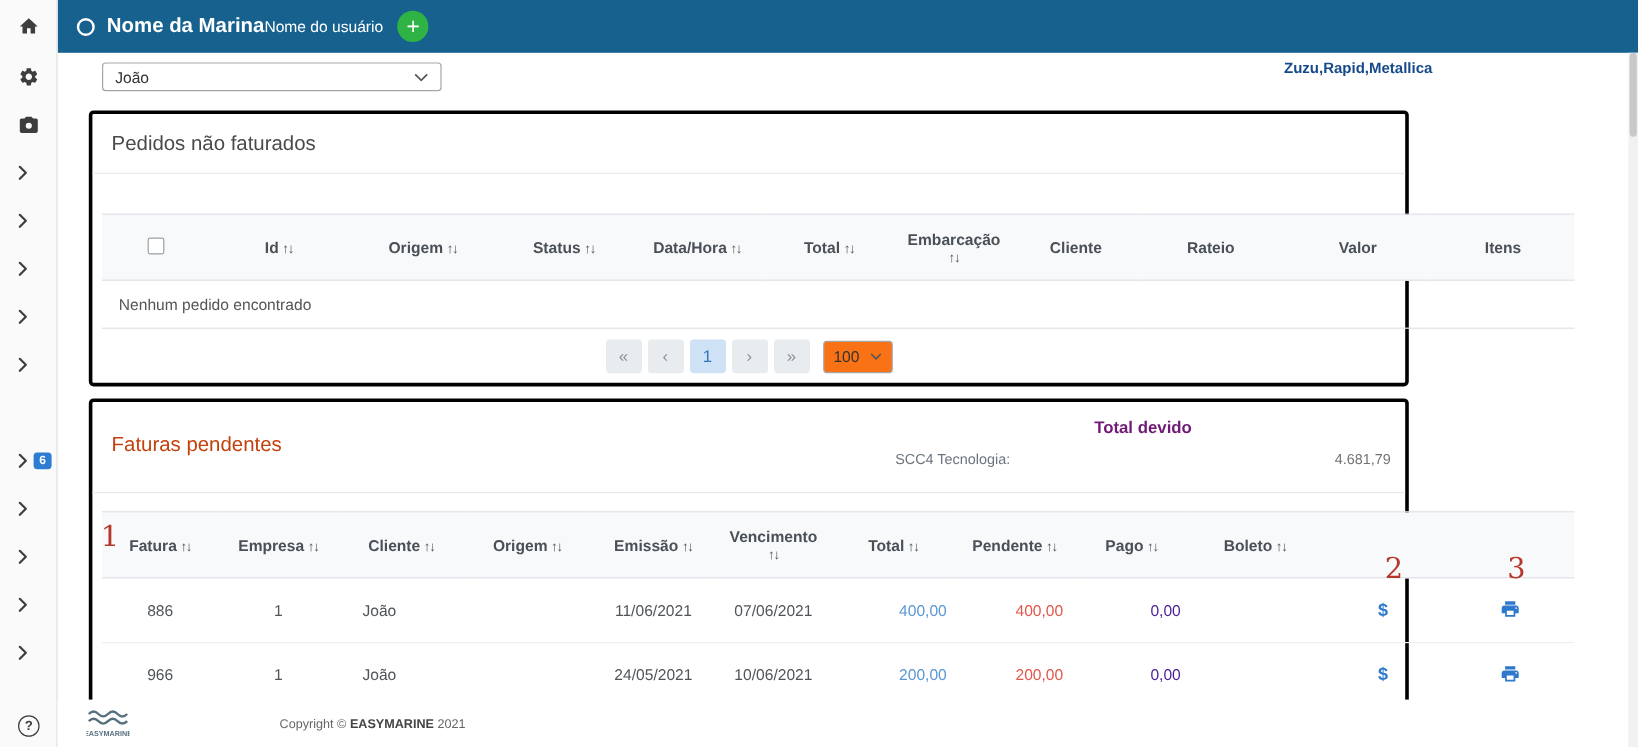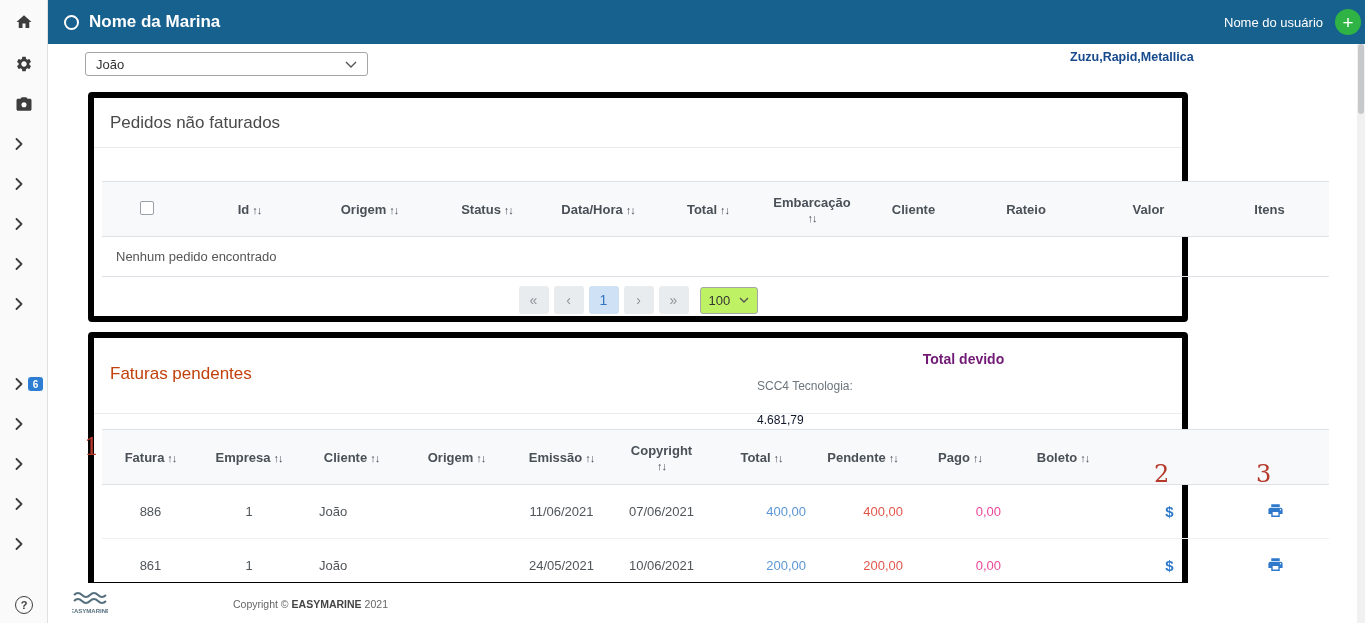--- a/index.html
+++ b/index.html
@@ -2,21 +2,21 @@
 <html><head>
 <meta charset="utf-8">
 <style>
   * { margin:0; padding:0; box-sizing:border-box; }
   html,body { background:#fff; }
   body { font-family:"Liberation Sans", sans-serif; }
   .page { position:relative; width:1365px; height:623px; overflow:hidden; background:#fff; }
 
   
   .topbar { position:absolute; left:48px; top:0; right:0; height:44px; background:#17618f;
-            display:flex; align-items:center; justify-content:space-between; padding:0 4px 0 16px; z-index:4; }
+            display:flex; align-items:center; padding:0 20px 0 16px; z-index:4; }
   .brand { display:flex; align-items:center; gap:10px; }
   .brand-circle { width:15px; height:15px; border:2px solid #fff; border-radius:50%; }
   .brand-title { color:#fff; font-size:17px; font-weight:bold; }
   .user-area { display:flex; align-items:center; gap:12px; }
   .user-name { color:#fff; font-size:13px; font-weight:normal; }
   .add-btn { width:26px; height:26px; border-radius:50%; background:#2eb344; color:#fff; font-size:19px;
              display:flex; align-items:center; justify-content:center; line-height:1; cursor:pointer; border:none; }
 
   
   .sidebar { position:absolute; left:0; top:0; width:48px; height:100%; background:#fafafa;
@@ -31,62 +31,62 @@
   .help-circle { width:18px; height:18px; border:1.5px solid #3d3d3d; border-radius:50%; font-size:11px; font-weight:bold;
                  display:flex; align-items:center; justify-content:center; color:#3d3d3d; cursor:pointer; }
 
   
   .filter-select { position:absolute; left:85px; top:52px; width:283px; height:24px; border:1px solid #a6a6a6;
                    border-radius:3px; background:#fff; display:flex; align-items:center; justify-content:space-between;
                    padding:0 10px; font-size:13px; color:#333; cursor:pointer; }
   .boats { position:absolute; left:1070px; top:50px; font-size:12.5px; font-weight:bold; color:#164a8c; }
 
   
-  .card { position:absolute; left:88px; width:1100px; background:#fff; border:6px solid #000000; border-radius:4px; }
+  .card { position:absolute; left:74px; width:1100px; background:#fff; border:3px solid #000000; border-radius:4px; }
   .card-pedidos { top:92px; height:230px; }
   .card-faturas { top:332px; height:256px; }
   .card-title-bar { height:50px; border-bottom:1px solid #e9ecef; display:flex; align-items:center; padding:0 16px; }
   .card-title { font-size:17px; color:#4a4a4a; }
   .card-body { padding:0 8px; }
   .card-pedidos .card-body { padding-top:33px; }
   .card-faturas .card-body { padding-top:15px; }
 
   
   .fat-header { height:76px; border-bottom:1px solid #e9ecef; position:relative; }
   .fat-title { position:absolute; left:16px; top:26px; font-size:17px; color:#c2410c; }
   .totals { position:absolute; right:12px; top:13px; width:413px; }
   .total-devido { text-align:center; color:#701a75; font-weight:bold; font-size:14px; }
-  .total-row { display:flex; justify-content:space-between; margin-top:12px; font-size:12px;flex-direction:column; }
+  .total-row { display:flex; justify-content:space-between; margin-top:12px; font-size:12px; }
   .company { color:#6c757d; }
-  .total-value { color:#0f172a;margin-top:20px; }
+  .total-value { color:#737373; }
 
   
   table { border-collapse:collapse; width:100%; table-layout:fixed; }
   thead th { background:#f8f9fa; border-top:1px solid #dee2e6; border-bottom:1px solid #dee2e6; height:55px;
              font-size:13px; color:#495057; font-weight:bold; text-align:center; vertical-align:middle; padding:0 4px; cursor:pointer; }
   .sort { font-size:11px; letter-spacing:-1px; margin-left:3px; color:#495057; font-weight:normal; }
   .th-stack .sort { display:block; margin:2px 0 0 0; }
   tbody td { height:54px; font-size:13px; color:#50555a; text-align:center; vertical-align:middle;
              border-bottom:1px solid #edf0f2; padding:0 4px; }
   td.al { text-align:left; padding-left:20px; }
   td.ar { text-align:right; padding-right:8px; }
   .c-total { color:#5b96d5; }
   .c-pend  { color:#e2574c; }
-  .c-pago  { color:#ec4899; }
+  .c-pago  { color:#4c1d95; }
   .empty-row td { height:40px; text-align:left; padding-left:14px; color:#555; border-bottom:1px solid #dee2e6; }
   .checkbox { display:inline-block; width:14px; height:14px; border:1px solid #9aa0a6; border-radius:2px; background:#fff; cursor:pointer; }
   .dollar { font-size:15px; font-weight:bold; color:#2e79cc; cursor:pointer; }
   .icon-btn { display:inline-flex; align-items:center; justify-content:center; cursor:pointer; }
 
   
   .pagination { display:flex; align-items:center; justify-content:center; gap:5px; margin-top:9px; }
   .pgbtn { min-width:30px; height:28px; background:#e9ecef; color:#8a9299; border-radius:3px;
            display:flex; align-items:center; justify-content:center; font-size:14px; cursor:pointer; border:none; }
   .pgbtn.active { background:#cfe2f5; color:#3174c0; }
-  .size-select { width:58px; height:27px; border:1px solid #a6a6a6; border-radius:3px; background:#bef264;
+  .size-select { width:58px; height:27px; border:1px solid #a6a6a6; border-radius:3px; background:#f97316;
                  display:flex; align-items:center; justify-content:space-between; padding:0 8px; font-size:13px;
                  color:#333; margin-left:6px; cursor:pointer; }
 
   
   .annotation { position:absolute; font-family:"DejaVu Serif", serif; font-size:24px; color:#b5382a; z-index:10; }
   .a1 { left:84px;  top:433px; }
   .a2 { left:1154px; top:460px; }
   .a3 { left:1256px; top:460px; }
 
   
@@ -286,21 +286,21 @@
             <col style="width:105px">
             <col style="width:107px">
         </colgroup>
         <thead>
           <tr>
             <th><span>Fatura</span><span class="sort">↑↓</span></th>
             <th><span>Empresa</span><span class="sort">↑↓</span></th>
             <th><span>Cliente</span><span class="sort">↑↓</span></th>
             <th><span>Origem</span><span class="sort">↑↓</span></th>
             <th><span>Emissão</span><span class="sort">↑↓</span></th>
-            <th class="th-stack"><span>Copyright</span><span class="sort">↑↓</span></th>
+            <th class="th-stack"><span>Vencimento</span><span class="sort">↑↓</span></th>
             <th><span>Total</span><span class="sort">↑↓</span></th>
             <th><span>Pendente</span><span class="sort">↑↓</span></th>
             <th><span>Pago</span><span class="sort">↑↓</span></th>
             <th><span>Boleto</span><span class="sort">↑↓</span></th>
             <th></th>
             <th></th>
           </tr>
         </thead>
         <tbody>
           <tr>
@@ -315,21 +315,21 @@
             <td class="ar c-pago">0,00</td>
             <td></td>
             <td><span class="dollar">$</span></td>
             <td><span class="icon-btn">
                   <svg width="17" height="17" viewBox="0 0 24 24" fill="#2e79cc">
                     <path d="M19 8H5c-1.66 0-3 1.34-3 3v6h4v4h12v-4h4v-6c0-1.66-1.34-3-3-3zm-3 11H8v-5h8v5zm3-7c-.55 0-1-.45-1-1s.45-1 1-1 1 .45 1 1-.45 1-1 1zm-1-9H6v4h12V3z"></path>
                   </svg>
                 </span></td>
           </tr>
           <tr>
-            <td>861</td>
+            <td>966</td>
             <td>1</td>
             <td class="al">João</td>
             <td></td>
             <td>24/05/2021</td>
             <td>10/06/2021</td>
             <td class="ar c-total">200,00</td>
             <td class="ar c-pend">200,00</td>
             <td class="ar c-pago">0,00</td>
             <td></td>
             <td><span class="dollar">$</span></td>

